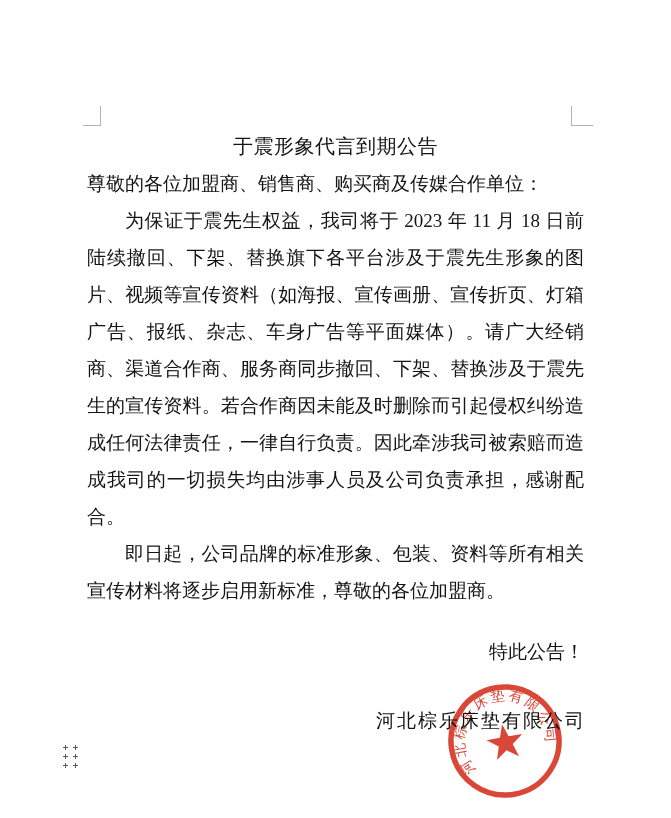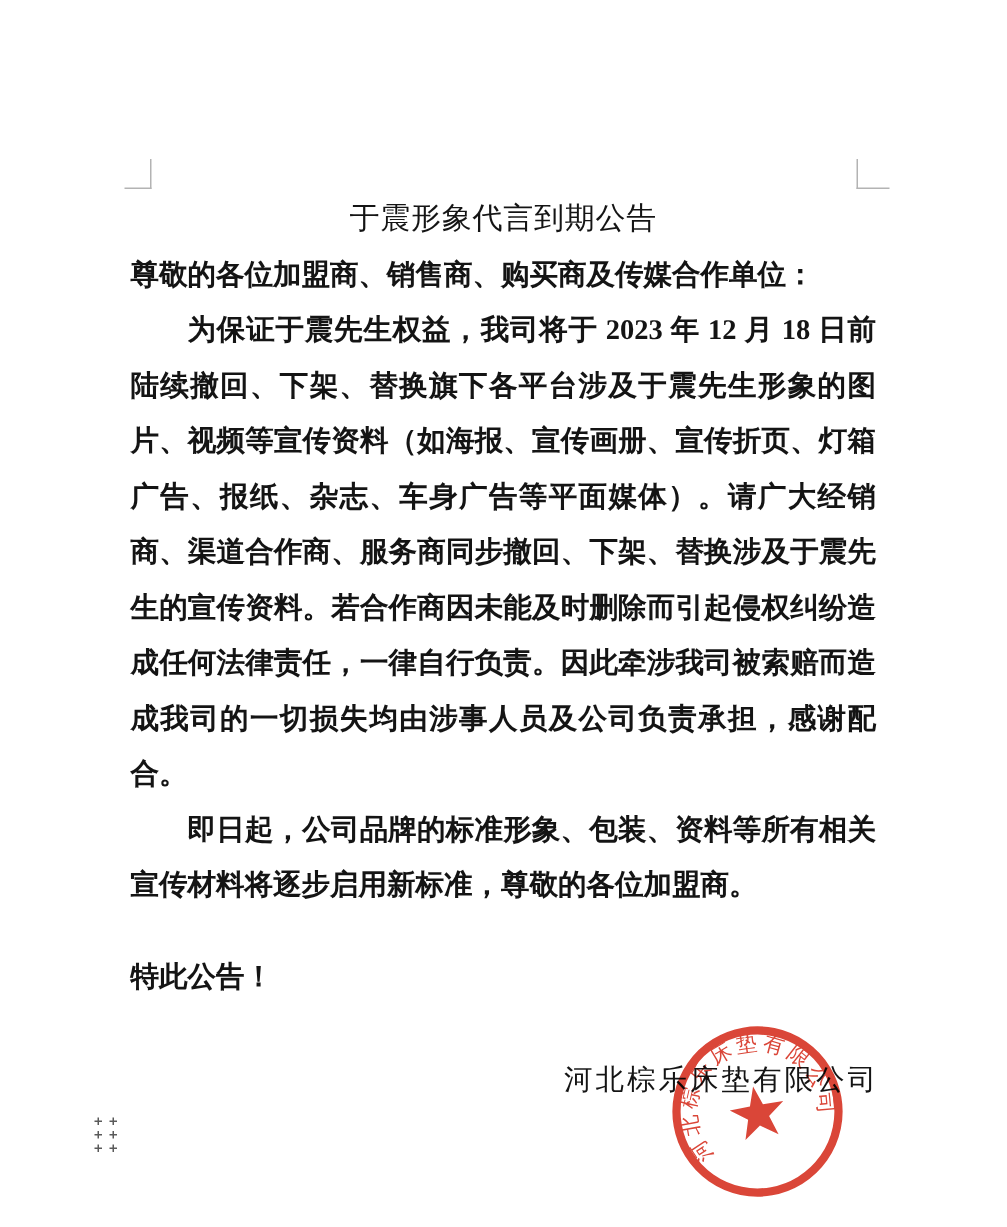--- a/index.html
+++ b/index.html
@@ -31,23 +31,23 @@
   }
 
   .body-text {
     position: absolute;
     left: 87px; top: 117px; width: 497px;
     font-size: 19px;
     line-height: 37px;
     text-align: justify;
     text-justify: inter-character;
   }
-  .body-text p { margin: 0; font-weight: bold; }
+  .body-text p { margin: 0; }
   .body-text p.para { text-indent: 2em; }
-  .body-text p.closing { margin-top: 24px; text-align: left; }
+  .body-text p.closing { margin-top: 24px; text-align: right; }
 
   .signature {
     position: absolute;
     top: 654px; right: 85px;
     font-size: 19px;
     line-height: 37px;
     text-align: center;
     white-space: nowrap;
   }
   .signature .company { letter-spacing: 2px; }
@@ -103,21 +103,21 @@
 
 <div class="page">
 
   <div class="crop tl"></div>
   <div class="crop tr"></div>
 
   <h1 class="title">于震形象代言到期公告</h1>
 
   <div class="body-text">
     <p class="salutation">尊敬的各位加盟商、销售商、购买商及传媒合作单位：</p>
-    <p class="para">为保证于震先生权益，我司将于 2023 年 12 月 18 日前陆续撤回、下架、替换旗下各平台涉及于震先生形象的图片、视频等宣传资料（如海报、宣传画册、宣传折页、灯箱广告、报纸、杂志、车身广告等平面媒体）。请广大经销商、渠道合作商、服务商同步撤回、下架、替换涉及于震先生的宣传资料。若合作商因未能及时删除而引起侵权纠纷造成任何法律责任，一律自行负责。因此牵涉我司被索赔而造成我司的一切损失均由涉事人员及公司负责承担，感谢配合。</p>
+    <p class="para">为保证于震先生权益，我司将于 2023 年 11 月 18 日前陆续撤回、下架、替换旗下各平台涉及于震先生形象的图片、视频等宣传资料（如海报、宣传画册、宣传折页、灯箱广告、报纸、杂志、车身广告等平面媒体）。请广大经销商、渠道合作商、服务商同步撤回、下架、替换涉及于震先生的宣传资料。若合作商因未能及时删除而引起侵权纠纷造成任何法律责任，一律自行负责。因此牵涉我司被索赔而造成我司的一切损失均由涉事人员及公司负责承担，感谢配合。</p>
     <p class="para">即日起，公司品牌的标准形象、包装、资料等所有相关宣传材料将逐步启用新标准，尊敬的各位加盟商。</p>
     <p class="closing">特此公告！</p>
   </div>
 
   <div class="signature">
     <div class="company">河北棕乐床垫有限公司</div>
   </div>
 
   <div class="seal">
     <svg viewBox="0 0 120 120" xmlns="http://www.w3.org/2000/svg">

